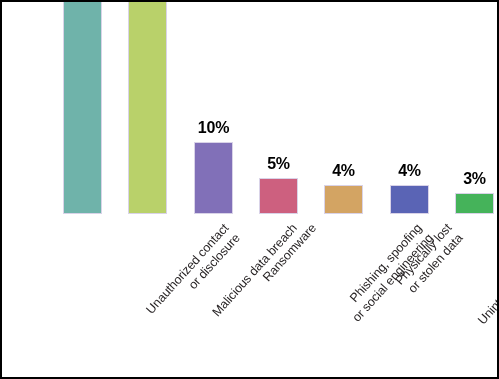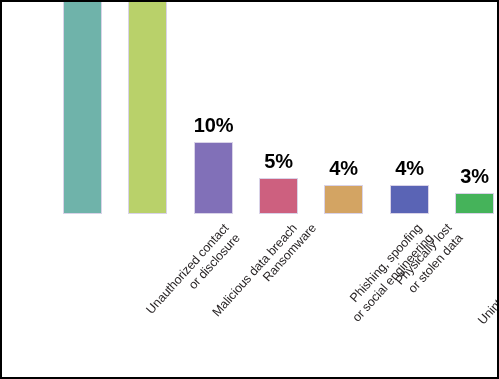--- a/index.html
+++ b/index.html
@@ -36,21 +36,21 @@
     bottom: 0;
     left: 0;
     width: 39px;
     box-sizing: border-box;
   }
   .bar-value {
     position: absolute;
     left: 50%;
     transform: translateX(-50%);
     white-space: nowrap;
-    font-size: 20px;
+    font-size: 16px;
     font-weight: bold;
     color: #000000;
     letter-spacing: -0.2px;
   }
   .cat-label {
     position: absolute;
     white-space: pre;
     font-size: 12.5px;
     color: #231f20;
     line-height: 1.18;

